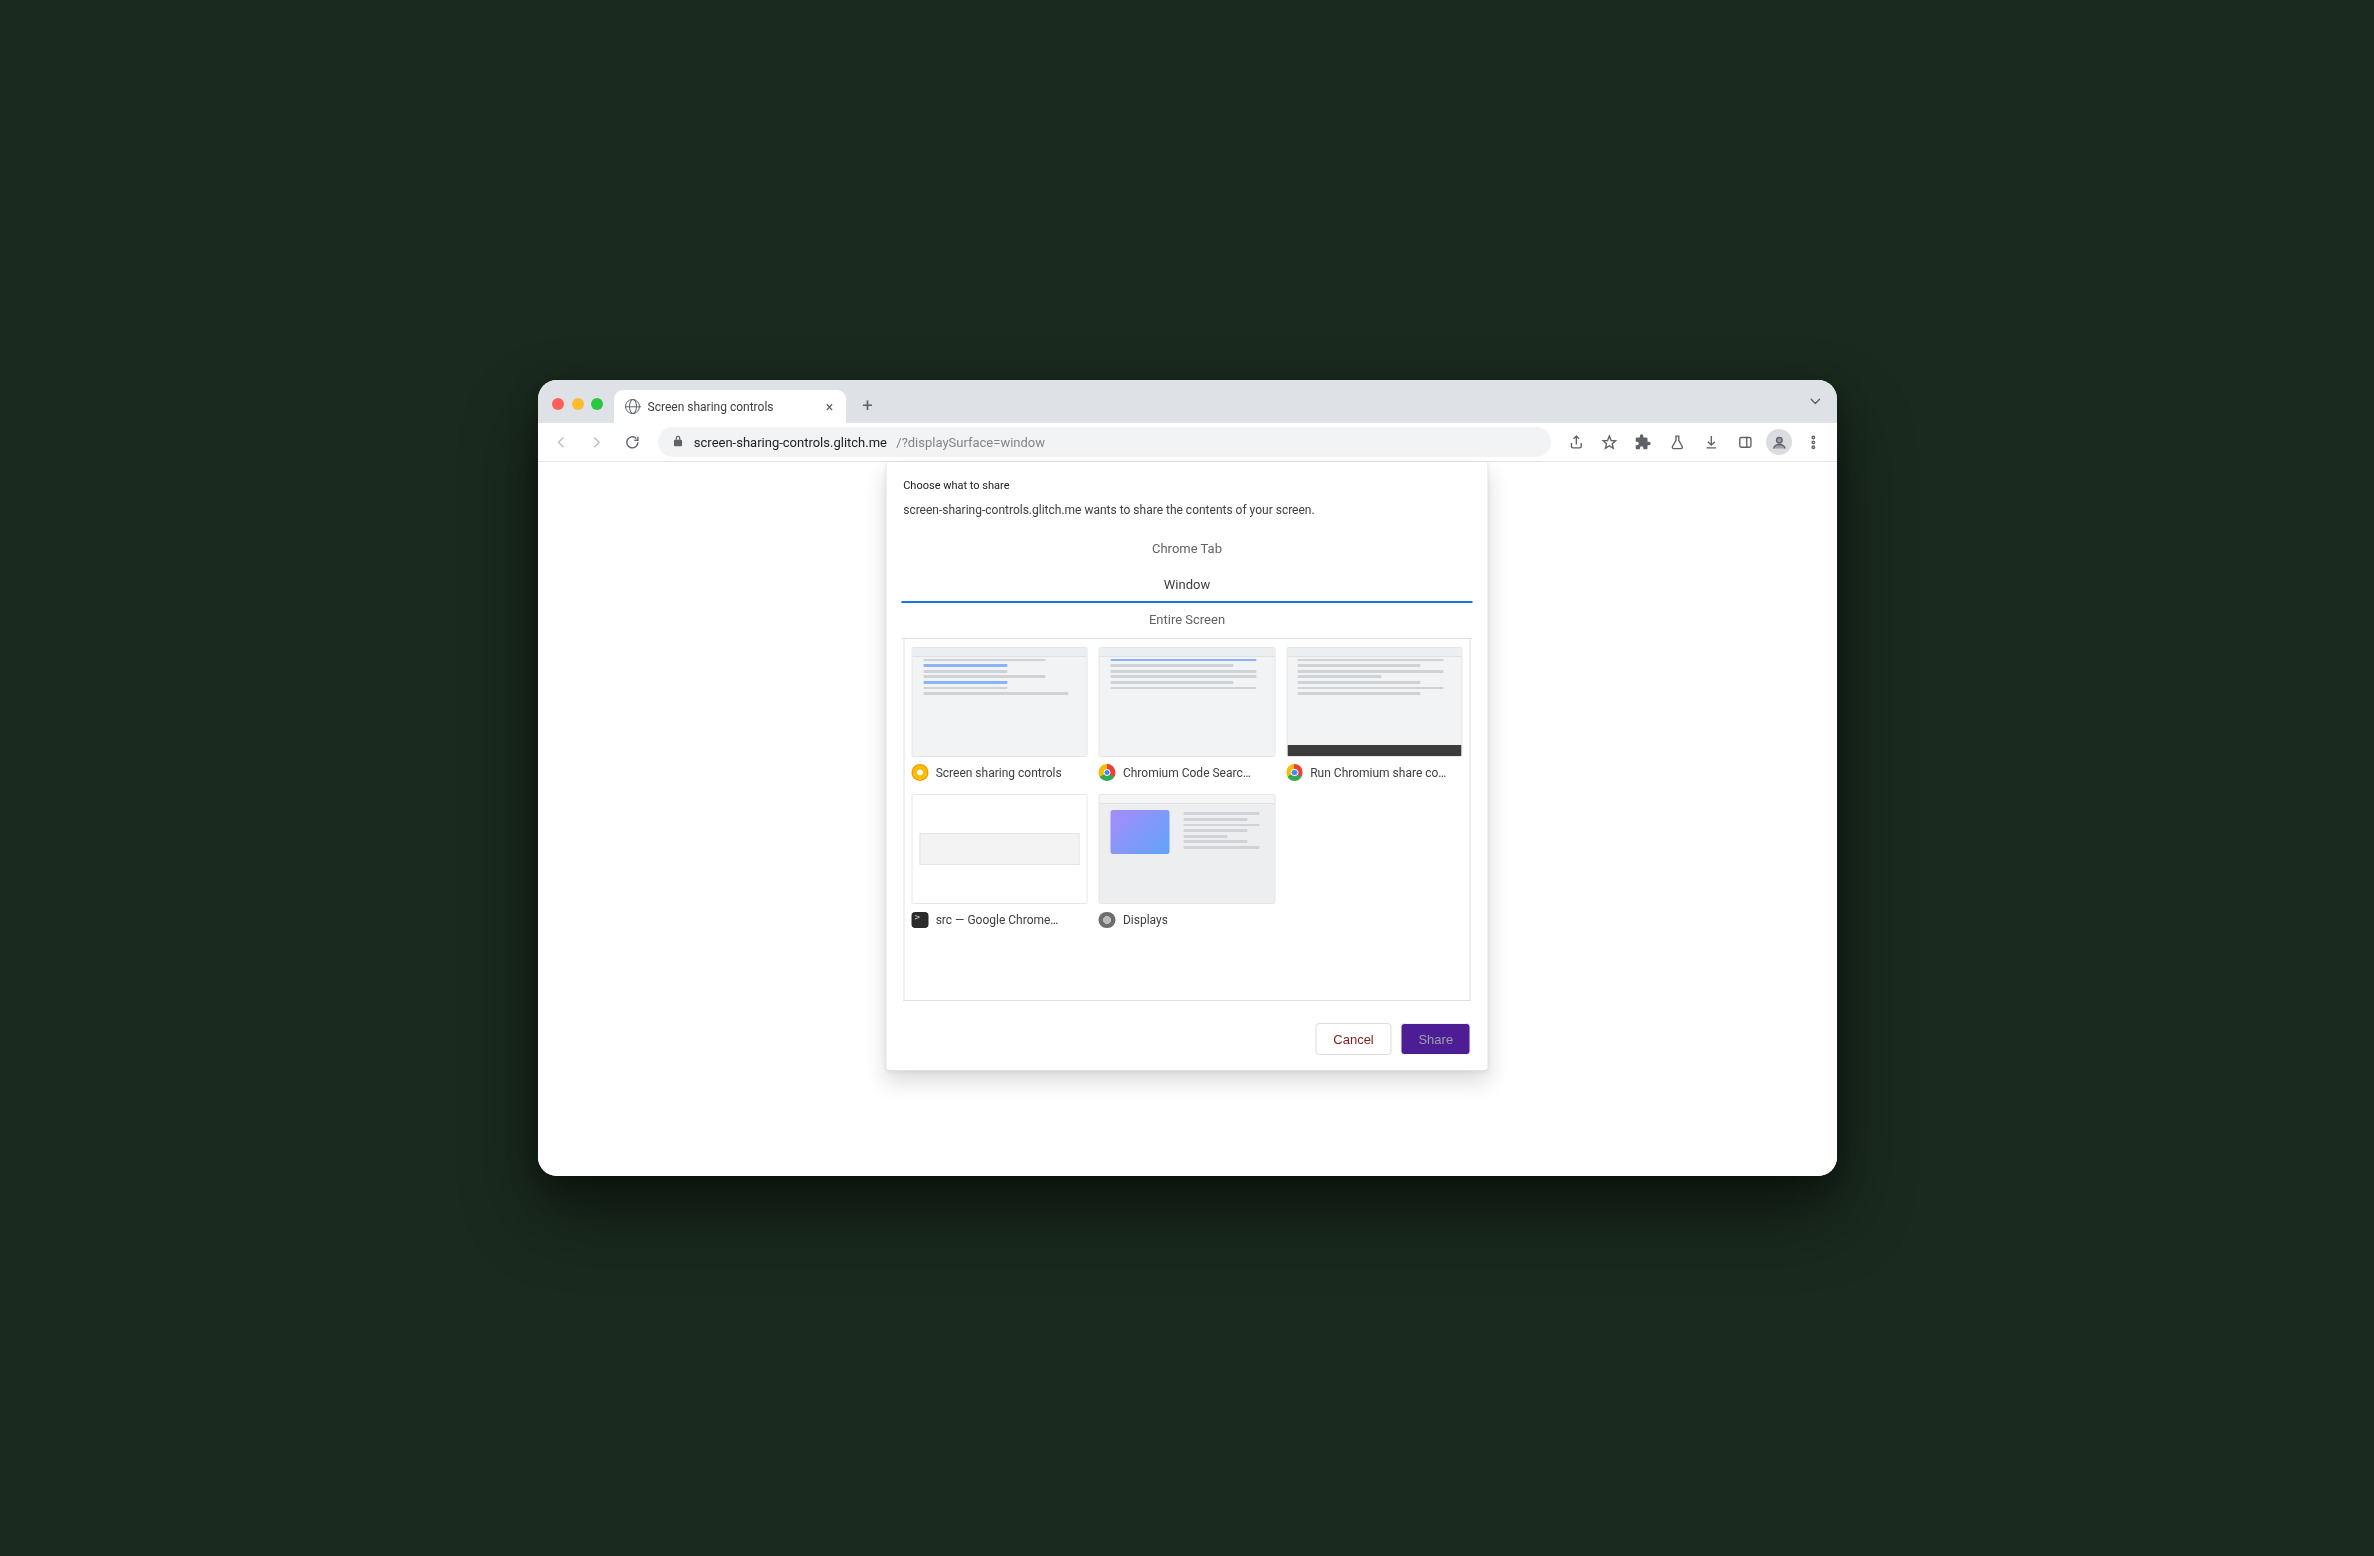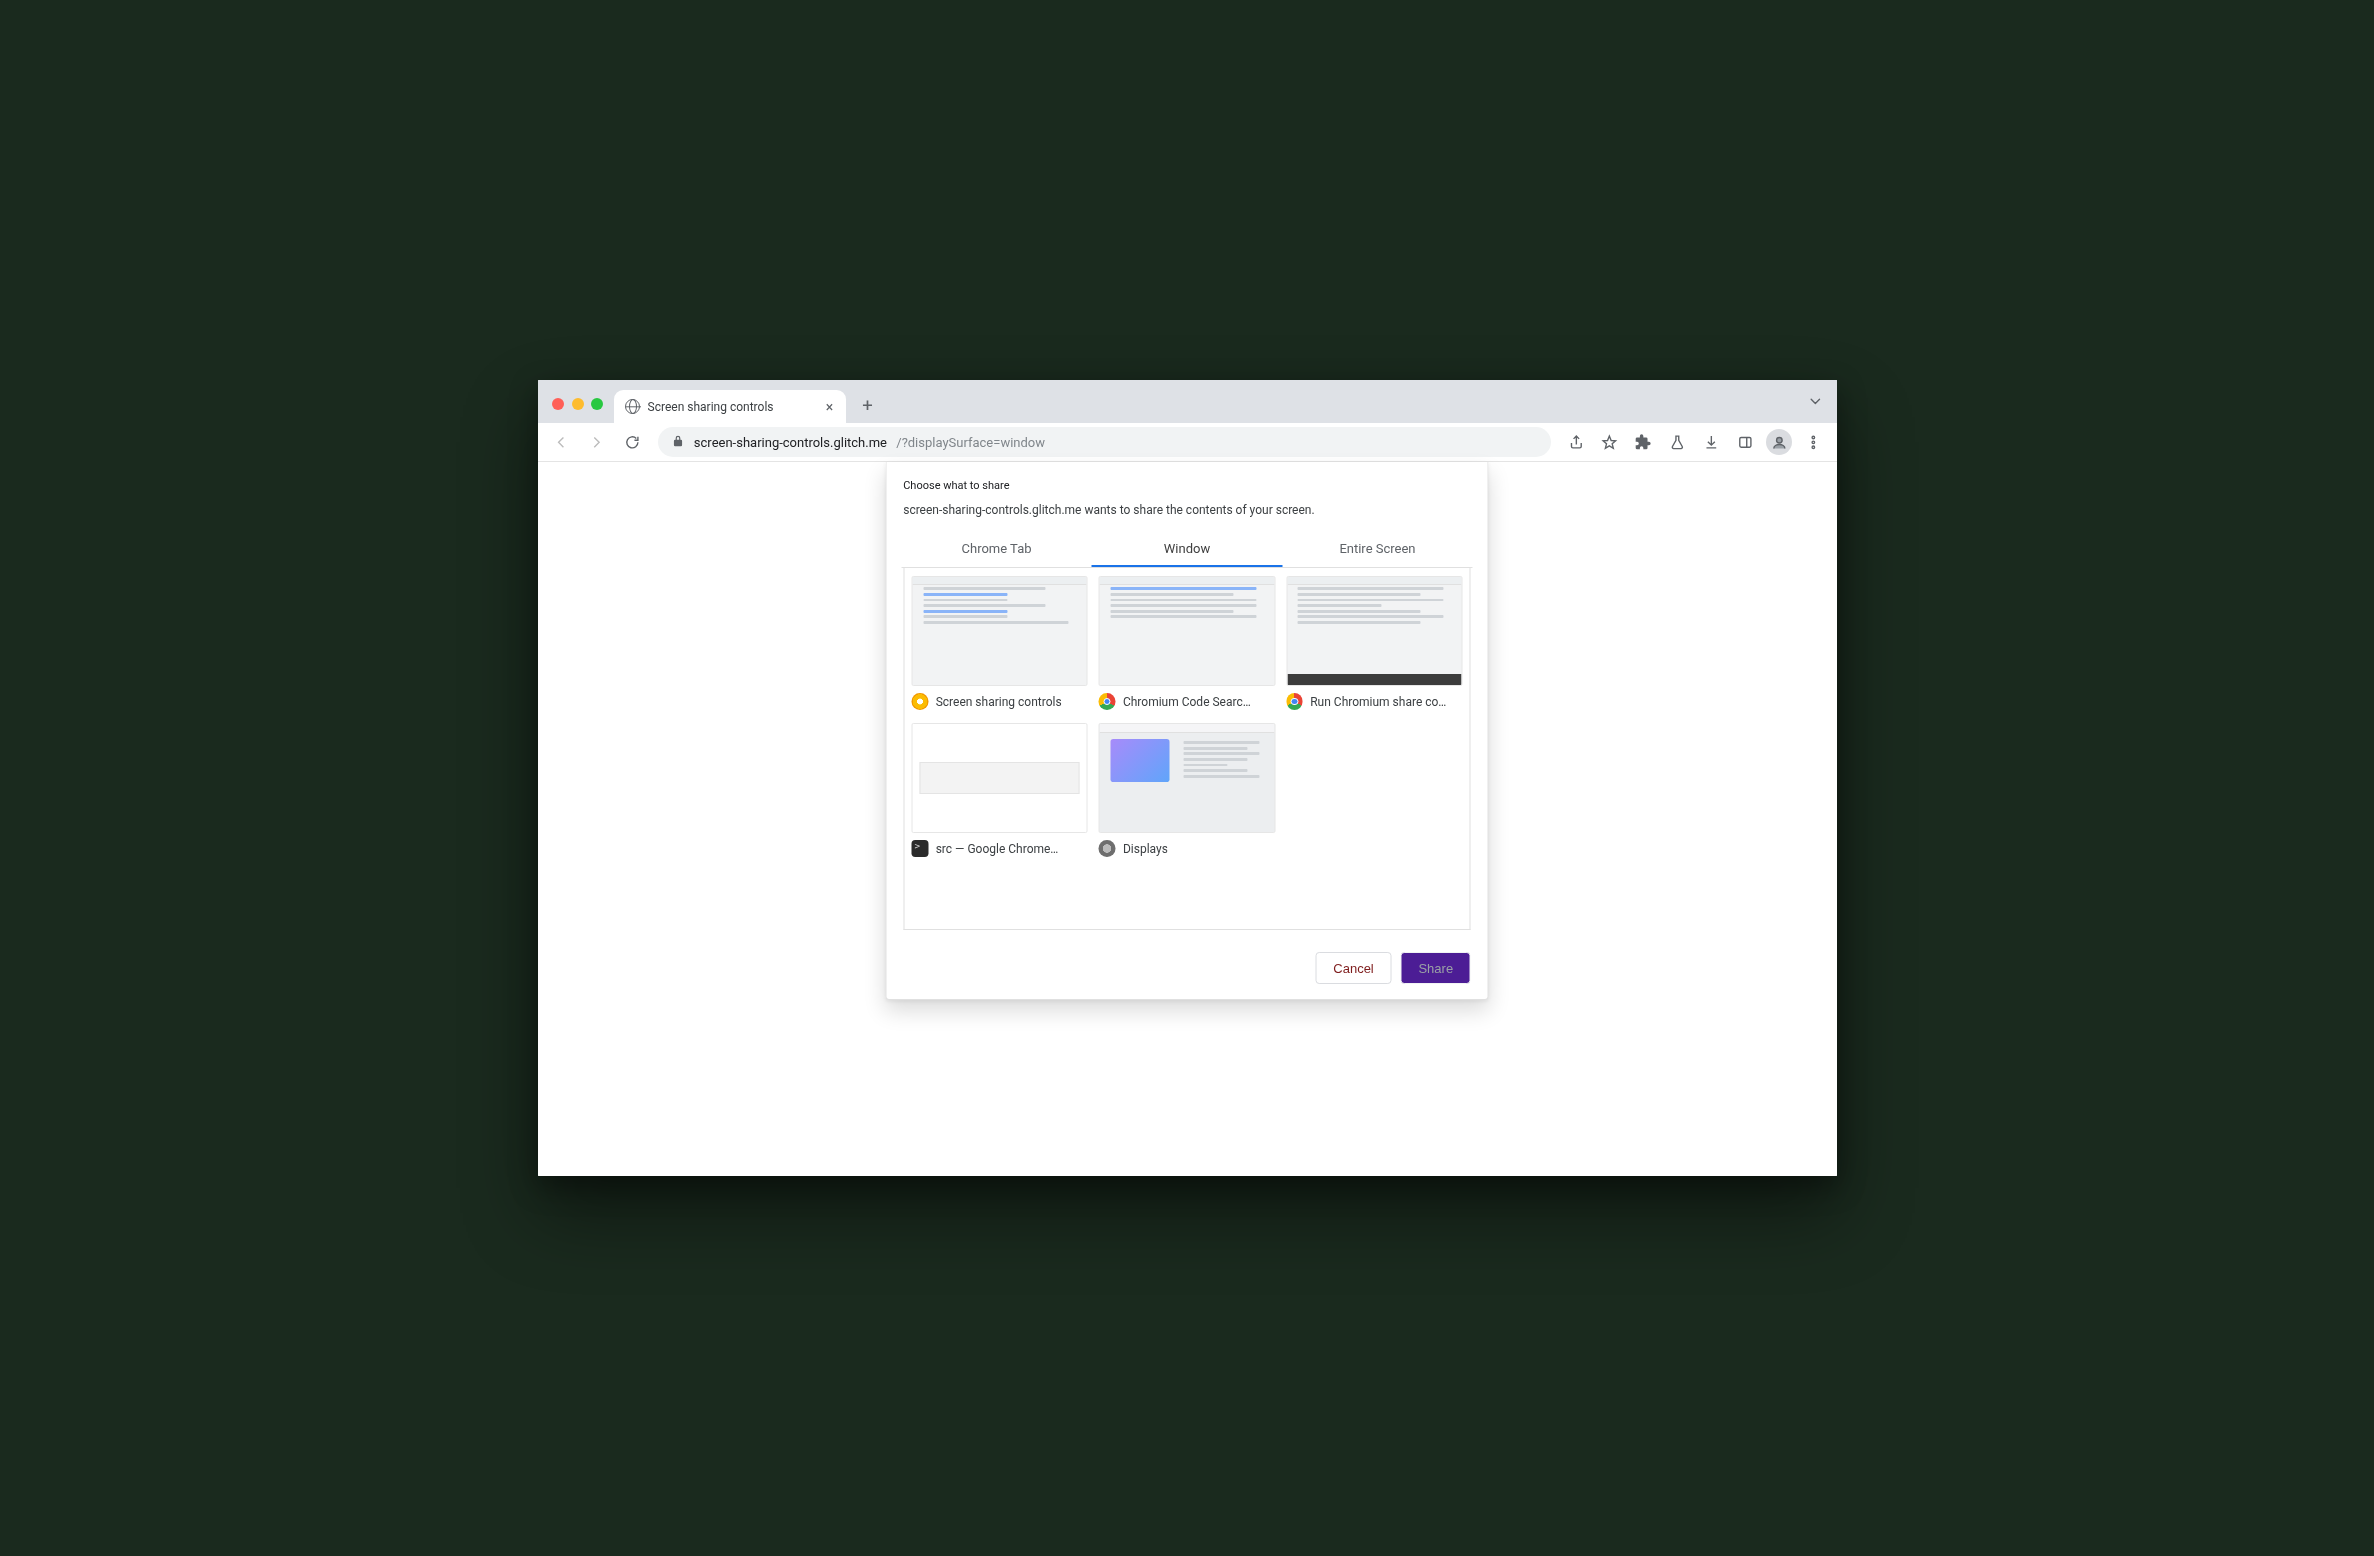--- a/index.html
+++ b/index.html
@@ -8,21 +8,21 @@
     font-family: -apple-system, BlinkMacSystemFont, "Segoe UI", Roboto, Arial, sans-serif;
     background: #1a2a1e;
     display: flex;
     align-items: center;
     justify-content: center;
     padding: 37px;
   }
   .browser-window {
     width: 1299px;
     background: #fff;
-    border-radius: 1px;
+    border-radius: 19px;
     box-shadow: 0 37px 74px rgba(0,0,0,0.45), 0 9.3px 28px rgba(0,0,0,0.35);
     overflow: hidden;
     display: flex;
     flex-direction: column;
   }
   
   .tab-strip {
     height: 43px;
     background: #dee1e6;
     display: flex;
@@ -109,21 +109,21 @@
     width:603px;background:#fff;border:0.9px solid #e0e0e0;
     border-top:none;
     box-shadow:0 11px 22px rgba(0,0,0,0.14),0 1.9px 3.7px rgba(0,0,0,0.05);
     border-radius:0 0 3.7px 3.7px;
     display:flex;flex-direction:column;
     padding:16.7px 16.7px 15px;
   }
   .picker h1{font-size:11px;font-weight:400;color:#202124;margin-bottom:11px;}
   .picker .subtitle{font-size:12px;color:#3c4043;margin-bottom:15px;}
   .share-tabs{
-    display:flex;border-bottom:0.9px solid #e0e0e0;margin:0 -1.9px 0;
+    display:flex;border-bottom:0.9px solid #e0e0e0;margin:0 -1.9px 0;flex-direction:column;
   }
   .share-tab{
     flex:1;text-align:center;font-size:13px;color:#5f6368;padding:9.3px 0;
     border-bottom:2.8px solid transparent;cursor:pointer;
   }
   .share-tab.active{color:#404040;border-bottom-color:#1a73e8;font-weight:400;}
   .sources-box{
     border:0.9px solid #e0e0e0;border-top:none;
     padding:7.4px;
     min-height:362px;

